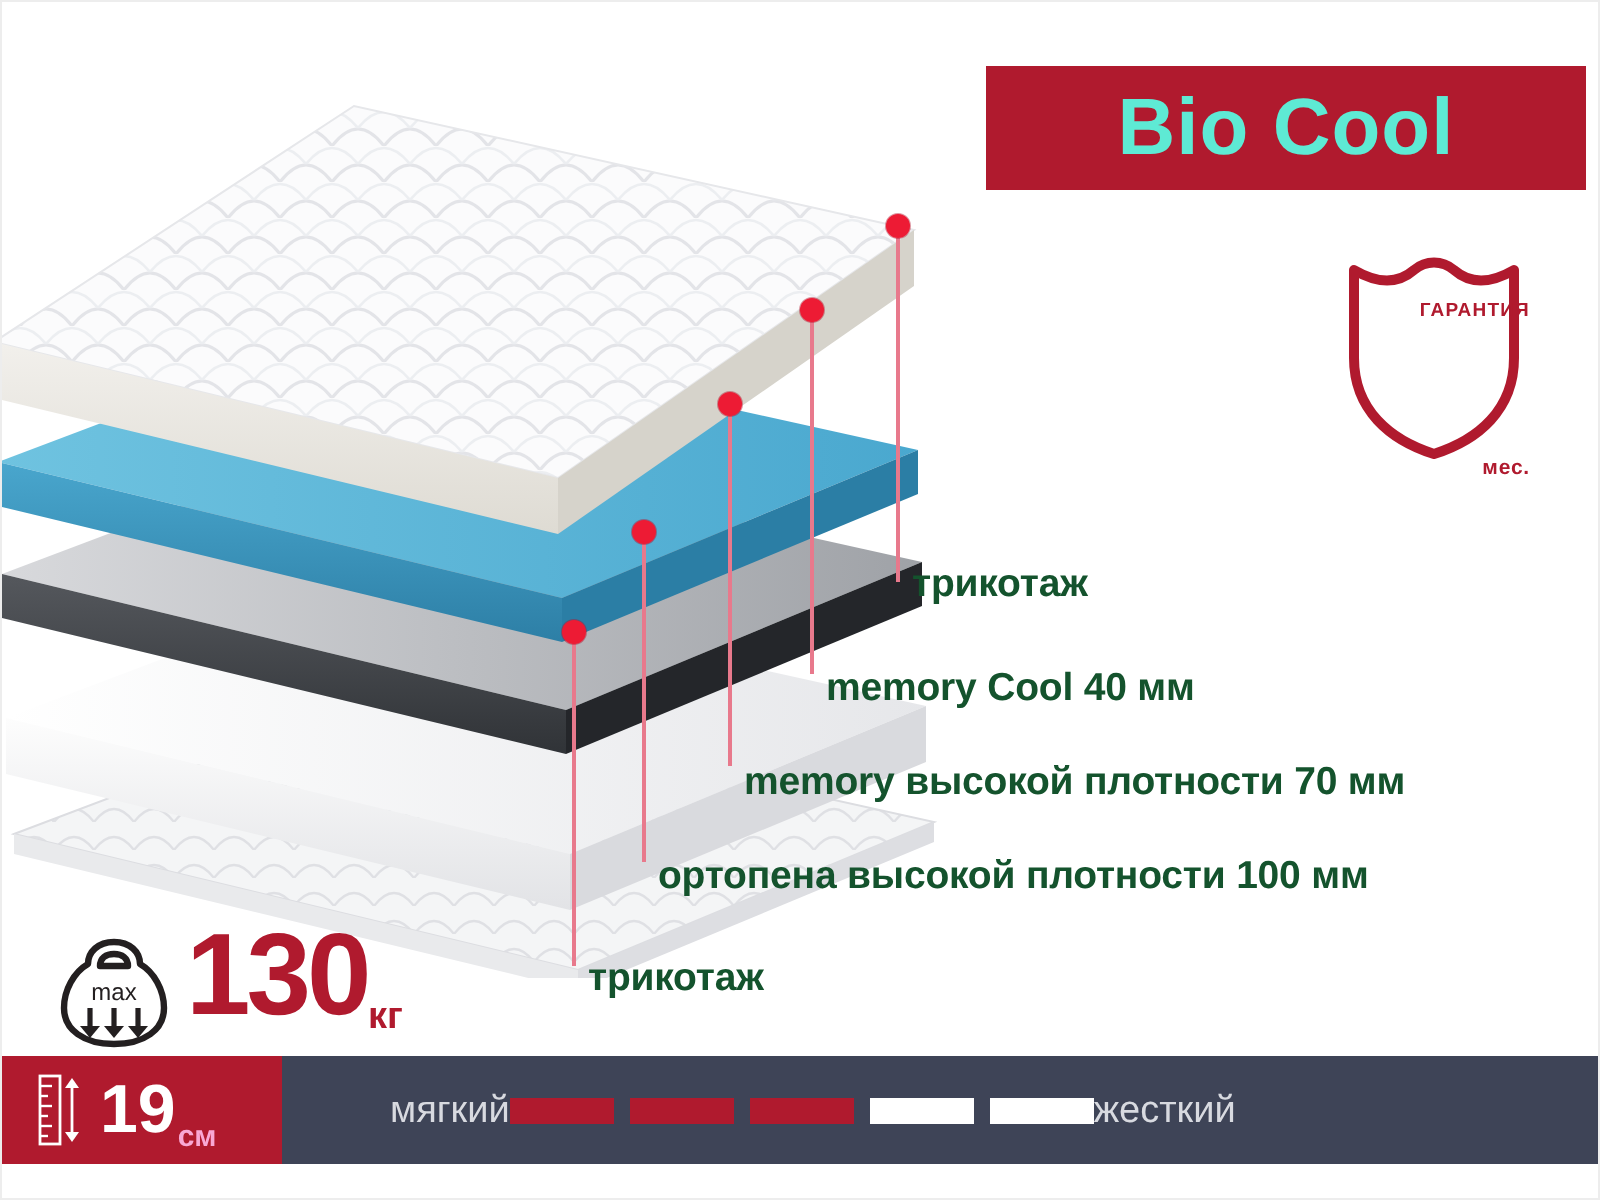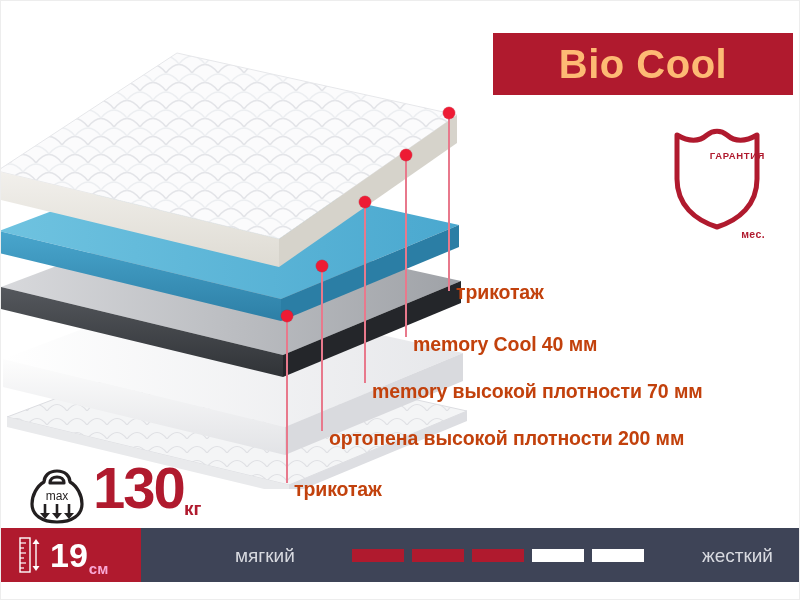--- a/index.html
+++ b/index.html
@@ -14,21 +14,21 @@
     background:#ffffff;box-sizing:border-box;
     border:1px solid #ededed;overflow:hidden;
   }
 
   
   #brand-plate{
     position:absolute;left:492px;top:32px;width:300px;height:62px;
     background:#b01a2e;display:flex;align-items:center;justify-content:center;
   }
   #brand-plate .txt{
-    color:#fdba74;font-size:40px;font-weight:bold;letter-spacing:.5px;
+    color:#5eead4;font-size:40px;font-weight:bold;letter-spacing:.5px;
     white-space:nowrap;line-height:1;
   }
 
   
   #warranty{position:absolute;left:668px;top:126px;width:96px;height:104px;}
   #warranty svg{display:block;width:96px;height:104px;}
   #warranty .wt{
     position:absolute;left:0;width:96px;text-align:right;color:#b01a2e;
     font-weight:bold;line-height:1;
   }
@@ -40,21 +40,21 @@
   #mattress{position:absolute;left:-4px;top:18px;width:500px;height:470px;}
   #mattress svg{display:block;width:500px;height:470px;}
 
   
   .leader{position:absolute;width:1.6px;background:#e8798c;}
   .dot{
     position:absolute;width:12px;height:12px;border-radius:50%;
     background:#ed1b34;box-shadow:0 0 0 .5px rgba(180,20,45,.45);
   }
   .lbl{
-    position:absolute;color:#c2410c;font-size:19.5px;font-weight:bold;
+    position:absolute;color:#14532d;font-size:19.5px;font-weight:bold;
     white-space:nowrap;line-height:1;letter-spacing:-.1px;
   }
 
   
   #maxload{position:absolute;left:28px;top:462px;height:66px;}
   #maxload svg{position:absolute;left:0;top:4px;width:56px;height:58px;}
   #ml-num{
     position:absolute;left:64px;top:-4px;color:#b01a2e;
     font-size:58px;font-weight:bold;line-height:1;letter-spacing:-2px;
   }
@@ -67,21 +67,21 @@
   #bottombar{position:absolute;left:0;bottom:17px;width:800px;height:54px;display:flex;}
   #height-block{
     width:140px;background:#b01a2e;display:flex;align-items:center;
     padding-left:18px;box-sizing:border-box;
   }
   #ruler-ico{width:22px;height:36px;flex:0 0 22px;}
   #h-num{color:#fff;font-size:34px;font-weight:bold;line-height:1;margin-left:9px;}
   #h-unit{color:#f9a8d4;font-size:15px;font-weight:bold;line-height:1;margin-left:1px;align-self:flex-end;margin-bottom:6px;}
   #firm-block{
     flex:1;background:#3e4457;display:flex;align-items:center;
-    justify-content:space-between;padding:0 28px 0 94px;box-sizing:border-box;
+    padding:0 28px 0 54px;box-sizing:border-box;
   }
   .firm-lbl{color:#d8dae0;font-size:19px;line-height:1;white-space:nowrap;}
   #dashes{display:flex;gap:8px;}
   .dash{width:52px;height:13px;}
   .dash.on{background:#b01a2e;}
   .dash.off{background:#ffffff;}
 </style>
 </head>
 <body>
 
@@ -182,21 +182,21 @@
 
   <div class="dot" style="left:442px;top:106px;"></div>
   <div class="dot" style="left:399px;top:148px;"></div>
   <div class="dot" style="left:358px;top:195px;"></div>
   <div class="dot" style="left:315px;top:259px;"></div>
   <div class="dot" style="left:280px;top:309px;"></div>
 
   <div class="lbl" style="left:455px;top:282px;">трикотаж</div>
   <div class="lbl" style="left:412px;top:334px;">memory Cool 40 мм</div>
   <div class="lbl" style="left:371px;top:381px;">memory высокой плотности 70 мм</div>
-  <div class="lbl" style="left:328px;top:428px;">ортопена высокой плотности 200 мм</div>
+  <div class="lbl" style="left:328px;top:428px;">ортопена высокой плотности 100 мм</div>
   <div class="lbl" style="left:293px;top:479px;">трикотаж</div>
 
   <div id="maxload">
     <svg viewBox="0 0 56 58">
       <path d="M28 4 C20 4 15 9 15 15 C8 19 3 28 3 37 C3 48 13 55 28 55
                C43 55 53 48 53 37 C53 28 48 19 41 15 C41 9 36 4 28 4 Z
                M28 10 C32 10 35 12 35 16 L21 16 C21 12 24 10 28 10 Z" fill="none" stroke="#231f20" stroke-width="3.2" stroke-linejoin="round"></path>
       <text x="28" y="33" font-family="Liberation Sans, sans-serif" font-size="12" fill="#231f20" text-anchor="middle">max</text>
       <g stroke="#231f20" stroke-width="2.6">
         <line x1="16" y1="37" x2="16" y2="48"></line>

